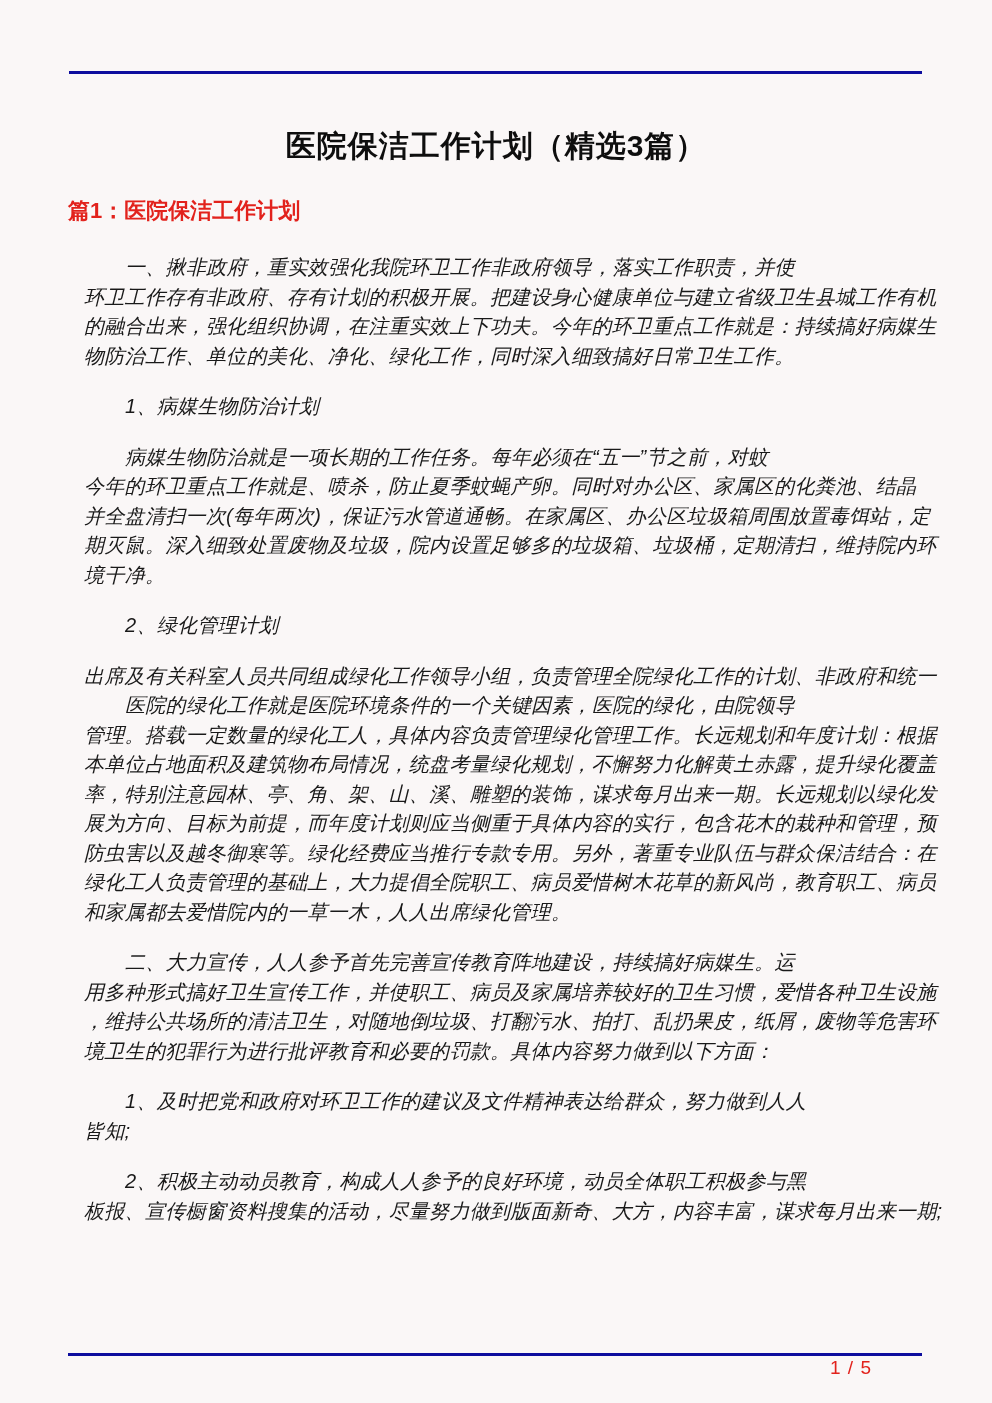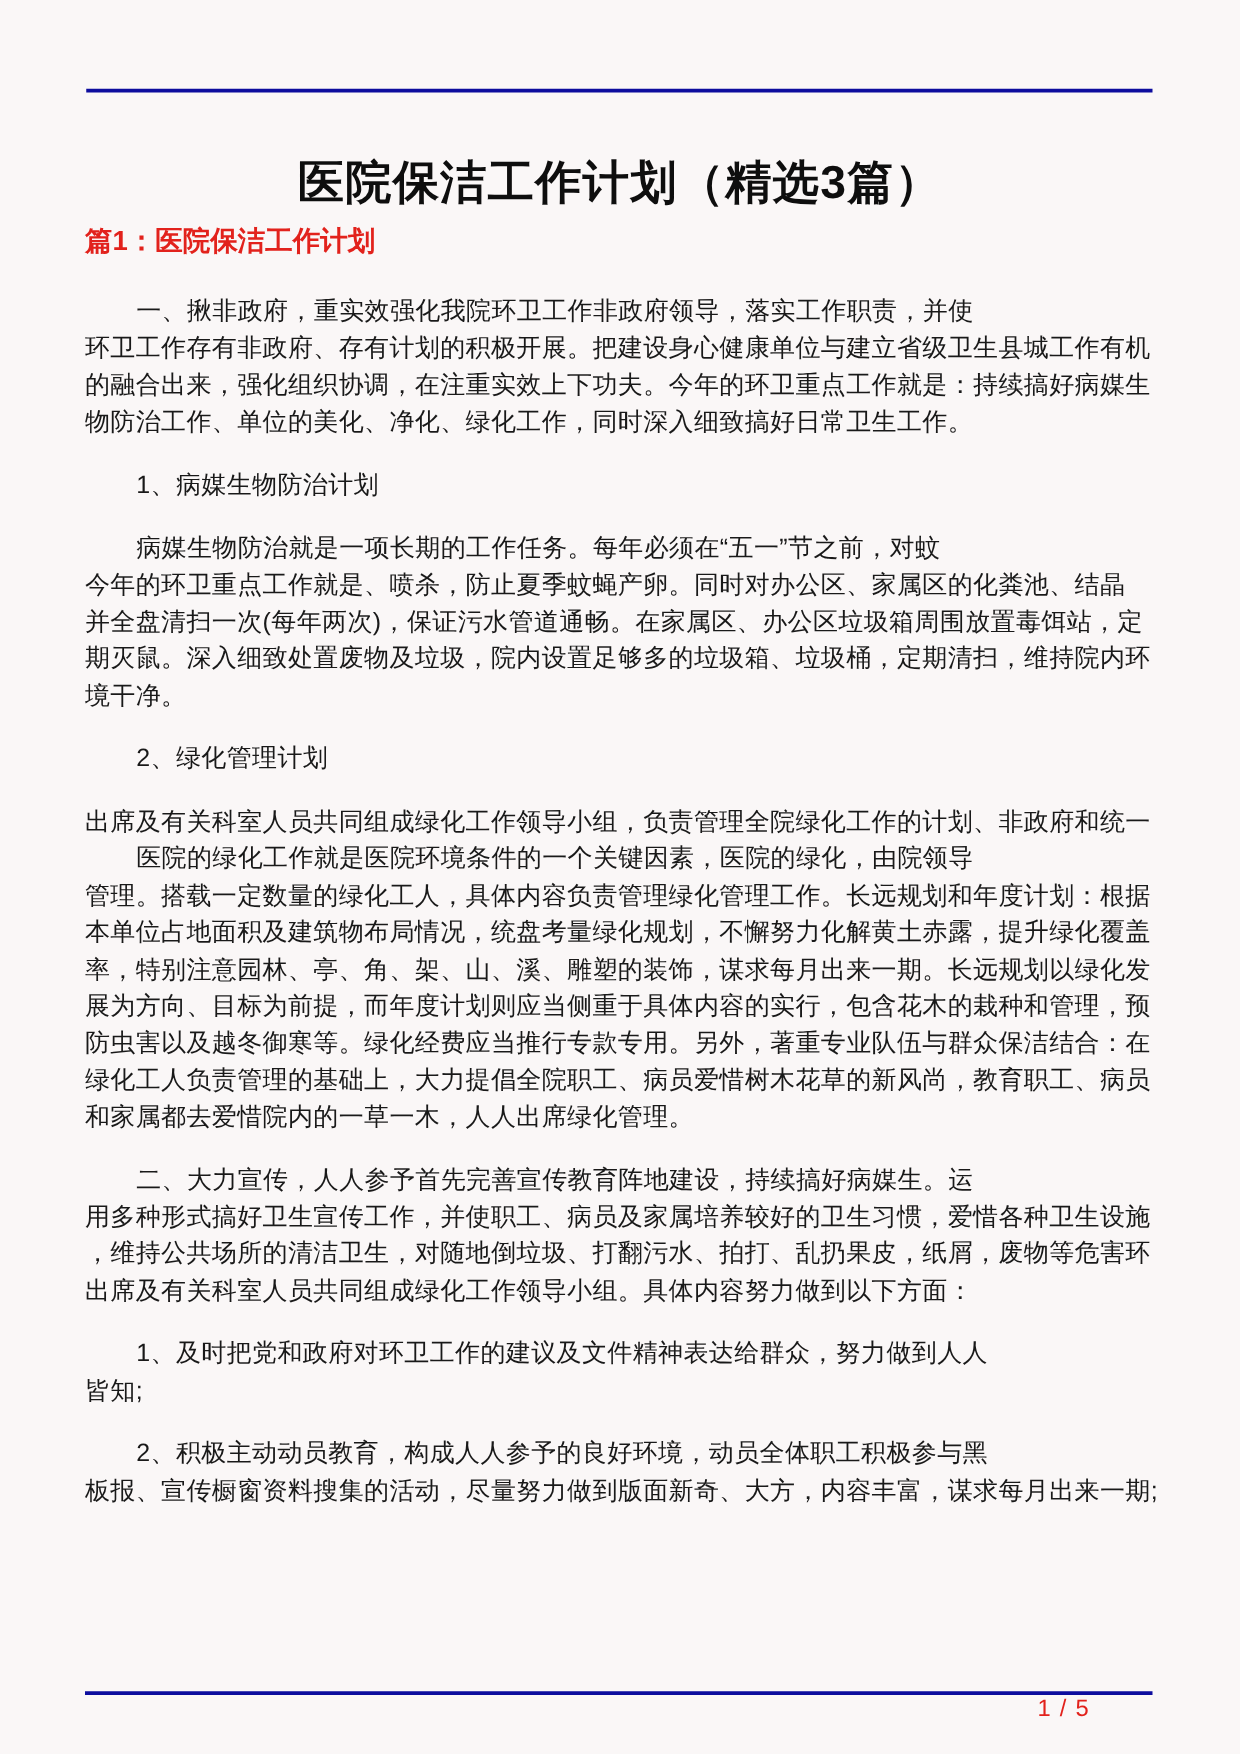--- a/index.html
+++ b/index.html
@@ -29,40 +29,40 @@
     letter-spacing: 1px;
   }
   .doc {
     position: absolute;
     left: 68px;
     top: 0;
     width: 856px;
   }
   .title {
     margin: 130px 0 0 0;
-    font-size: 37px;
+    font-size: 30px;
     line-height: 31px;
     font-weight: bold;
     text-align: center;
     color: #0e0e0e;
     letter-spacing: 1px;
   }
   .section-heading {
-    margin: 18px 0 0 0;
+    margin: 36px 0 0 0;
     font-size: 22px;
     line-height: 27px;
     font-weight: bold;
     color: var(--accent-red, #e2221c);
   }
   .body-text {
     margin-top: 29px;
     font-size: 20px;
     letter-spacing: 0.3px;
   }
-  .block { margin: 0 0 21px 0; }
+  .block { margin: 0 0 21px 16px; font-style: italic; }
   .line {
     line-height: 29.5px;
     white-space: nowrap;
   }
   .line.first { text-indent: 41px; }
 </style>
 </head>
 <body style="--rule-color: #0d0d9e; --accent-red: #e2221c; --text-color: #191919; --page-bg: #faf7f7;">
 
 <div class="rule" id="top-rule"></div>
@@ -98,21 +98,21 @@
         <div class="line">率，特别注意园林、亭、角、架、山、溪、雕塑的装饰，谋求每月出来一期。长远规划以绿化发</div>
         <div class="line">展为方向、目标为前提，而年度计划则应当侧重于具体内容的实行，包含花木的栽种和管理，预</div>
         <div class="line">防虫害以及越冬御寒等。绿化经费应当推行专款专用。另外，著重专业队伍与群众保洁结合：在</div>
         <div class="line">绿化工人负责管理的基础上，大力提倡全院职工、病员爱惜树木花草的新风尚，教育职工、病员</div>
         <div class="line">和家属都去爱惜院内的一草一木，人人出席绿化管理。</div>
       </div>
       <div class="block">
         <div class="line first">二、大力宣传，人人参予首先完善宣传教育阵地建设，持续搞好病媒生。运</div>
         <div class="line">用多种形式搞好卫生宣传工作，并使职工、病员及家属培养较好的卫生习惯，爱惜各种卫生设施</div>
         <div class="line">，维持公共场所的清洁卫生，对随地倒垃圾、打翻污水、拍打、乱扔果皮，纸屑，废物等危害环</div>
-        <div class="line">出席及有关科室人员共同组成绿化工作领导小组。具体内容努力做到以下方面：</div>
+        <div class="line">境卫生的犯罪行为进行批评教育和必要的罚款。具体内容努力做到以下方面：</div>
       </div>
       <div class="block">
         <div class="line first">1、及时把党和政府对环卫工作的建议及文件精神表达给群众，努力做到人人</div>
         <div class="line">皆知;</div>
       </div>
       <div class="block">
         <div class="line first">2、积极主动动员教育，构成人人参予的良好环境，动员全体职工积极参与黑</div>
         <div class="line">板报、宣传橱窗资料搜集的活动，尽量努力做到版面新奇、大方，内容丰富，谋求每月出来一期;</div>
       </div>
     </div>

